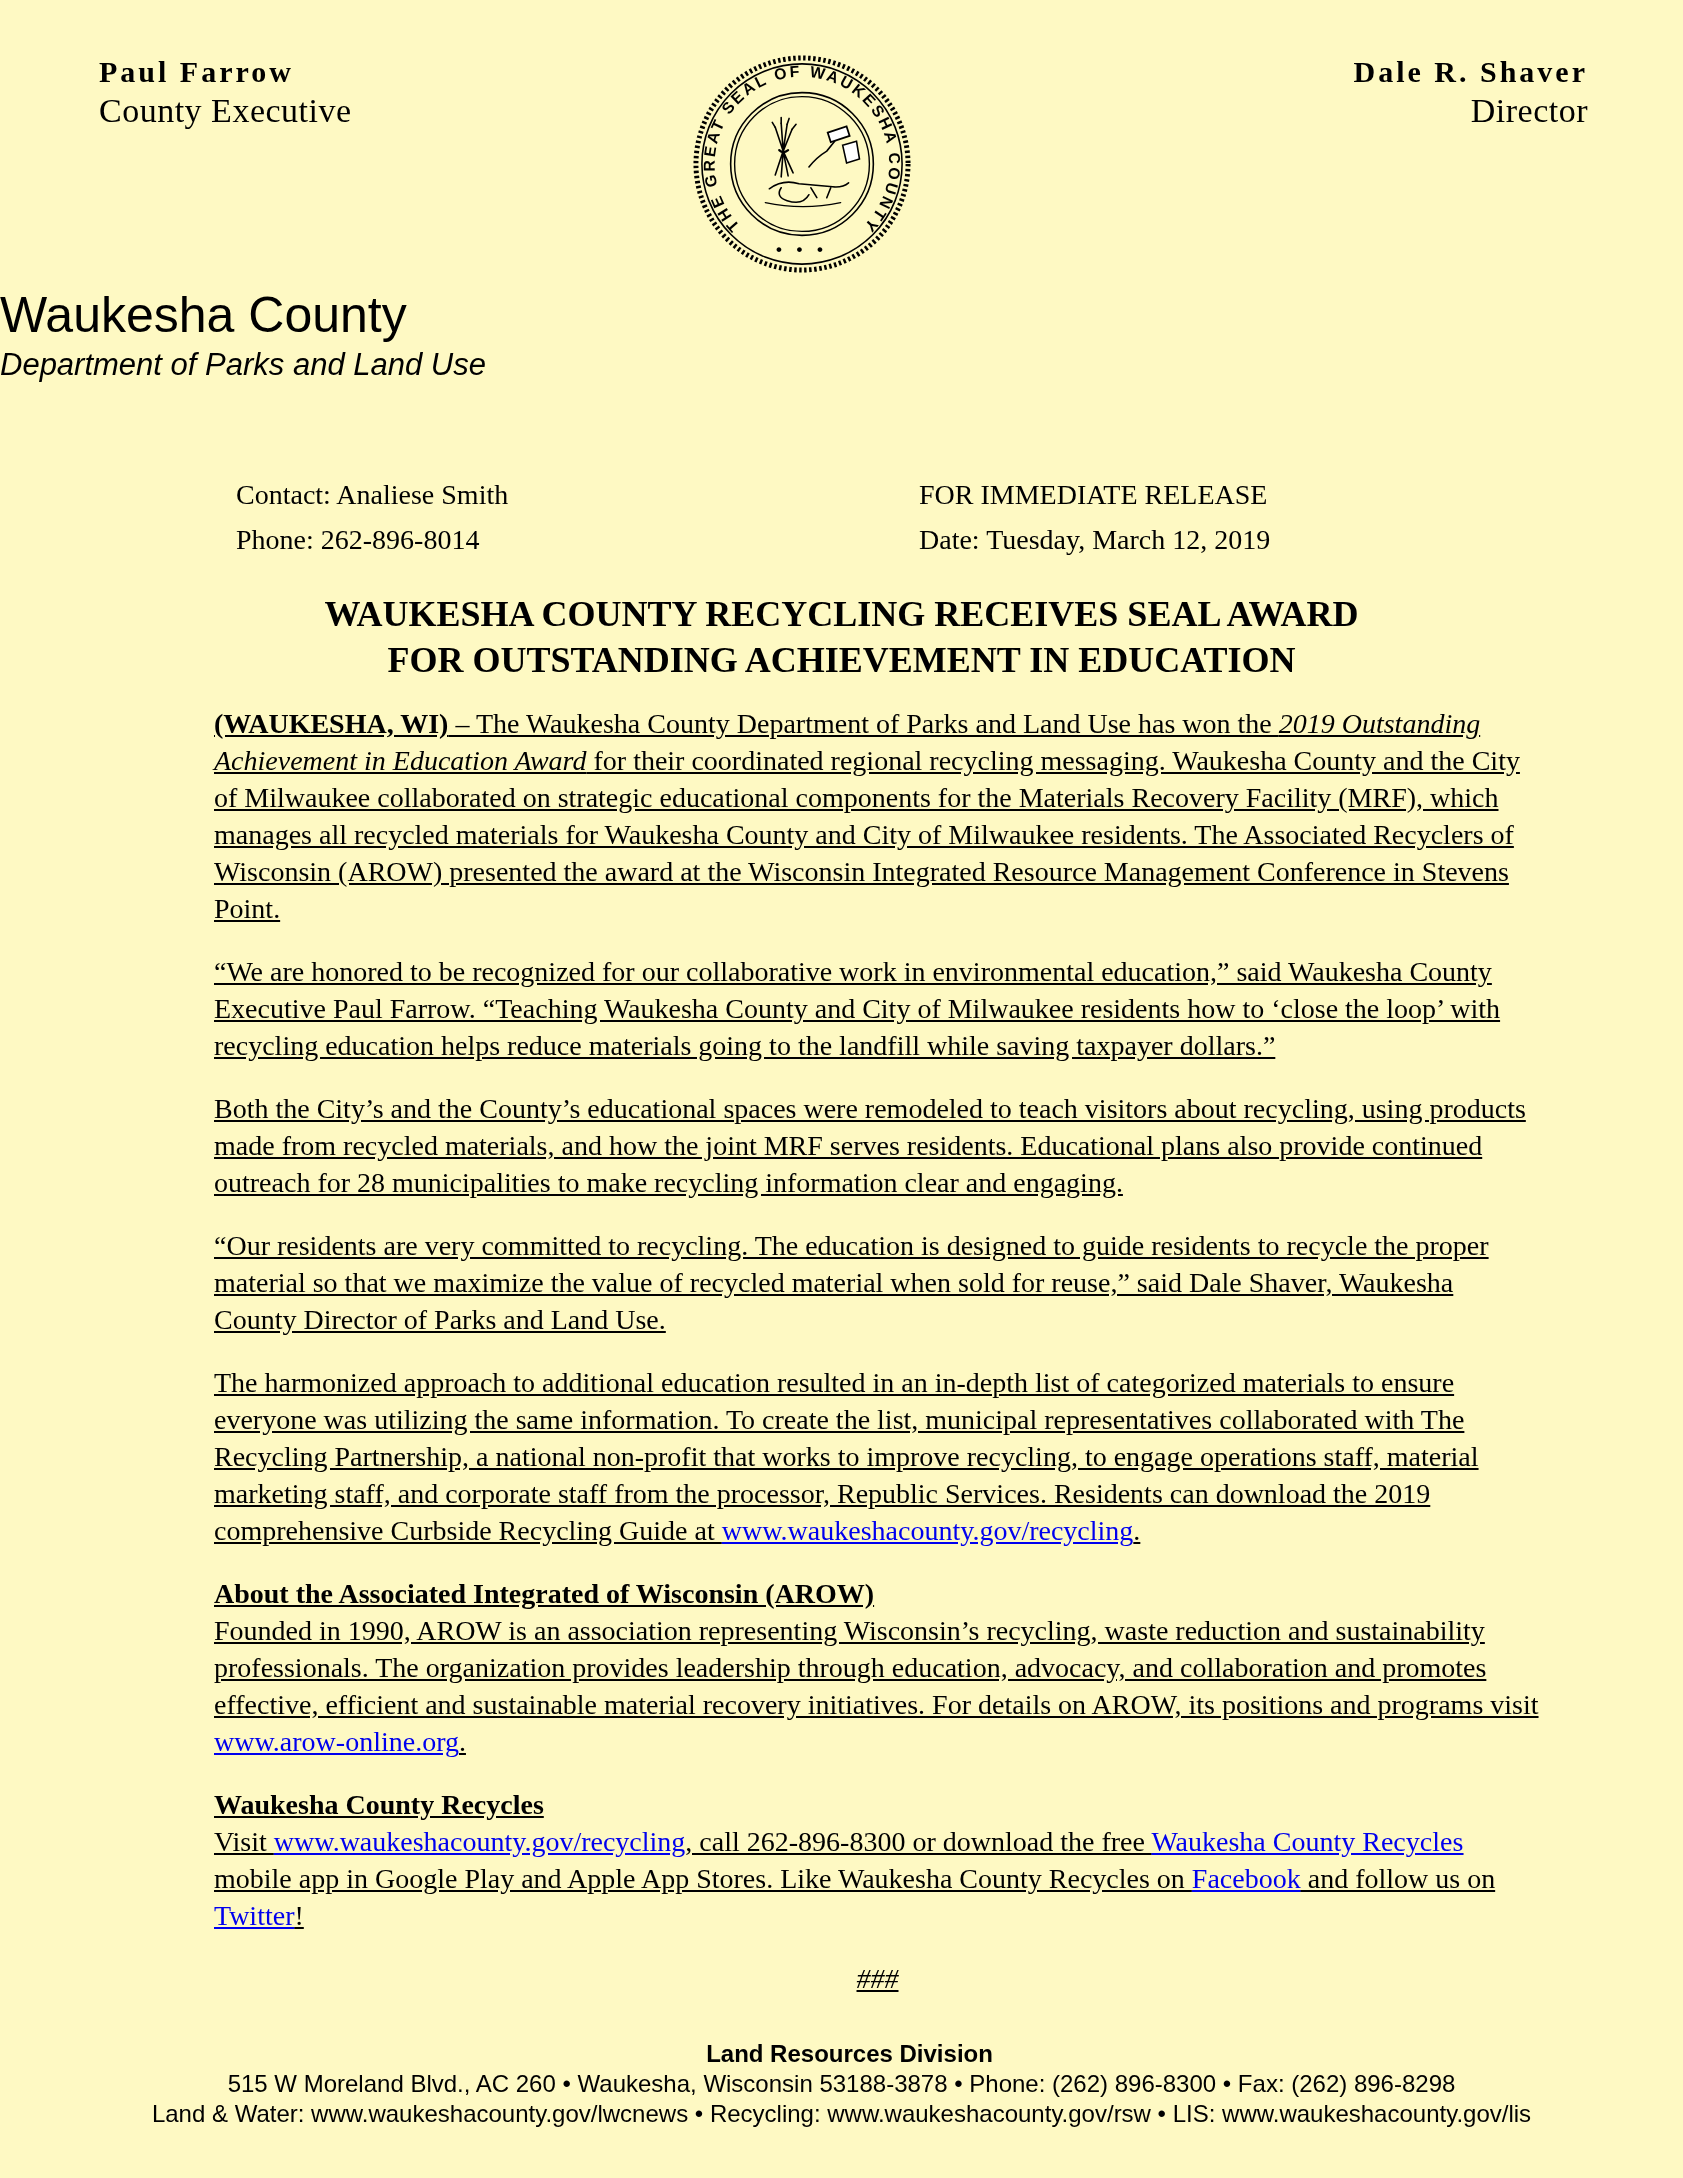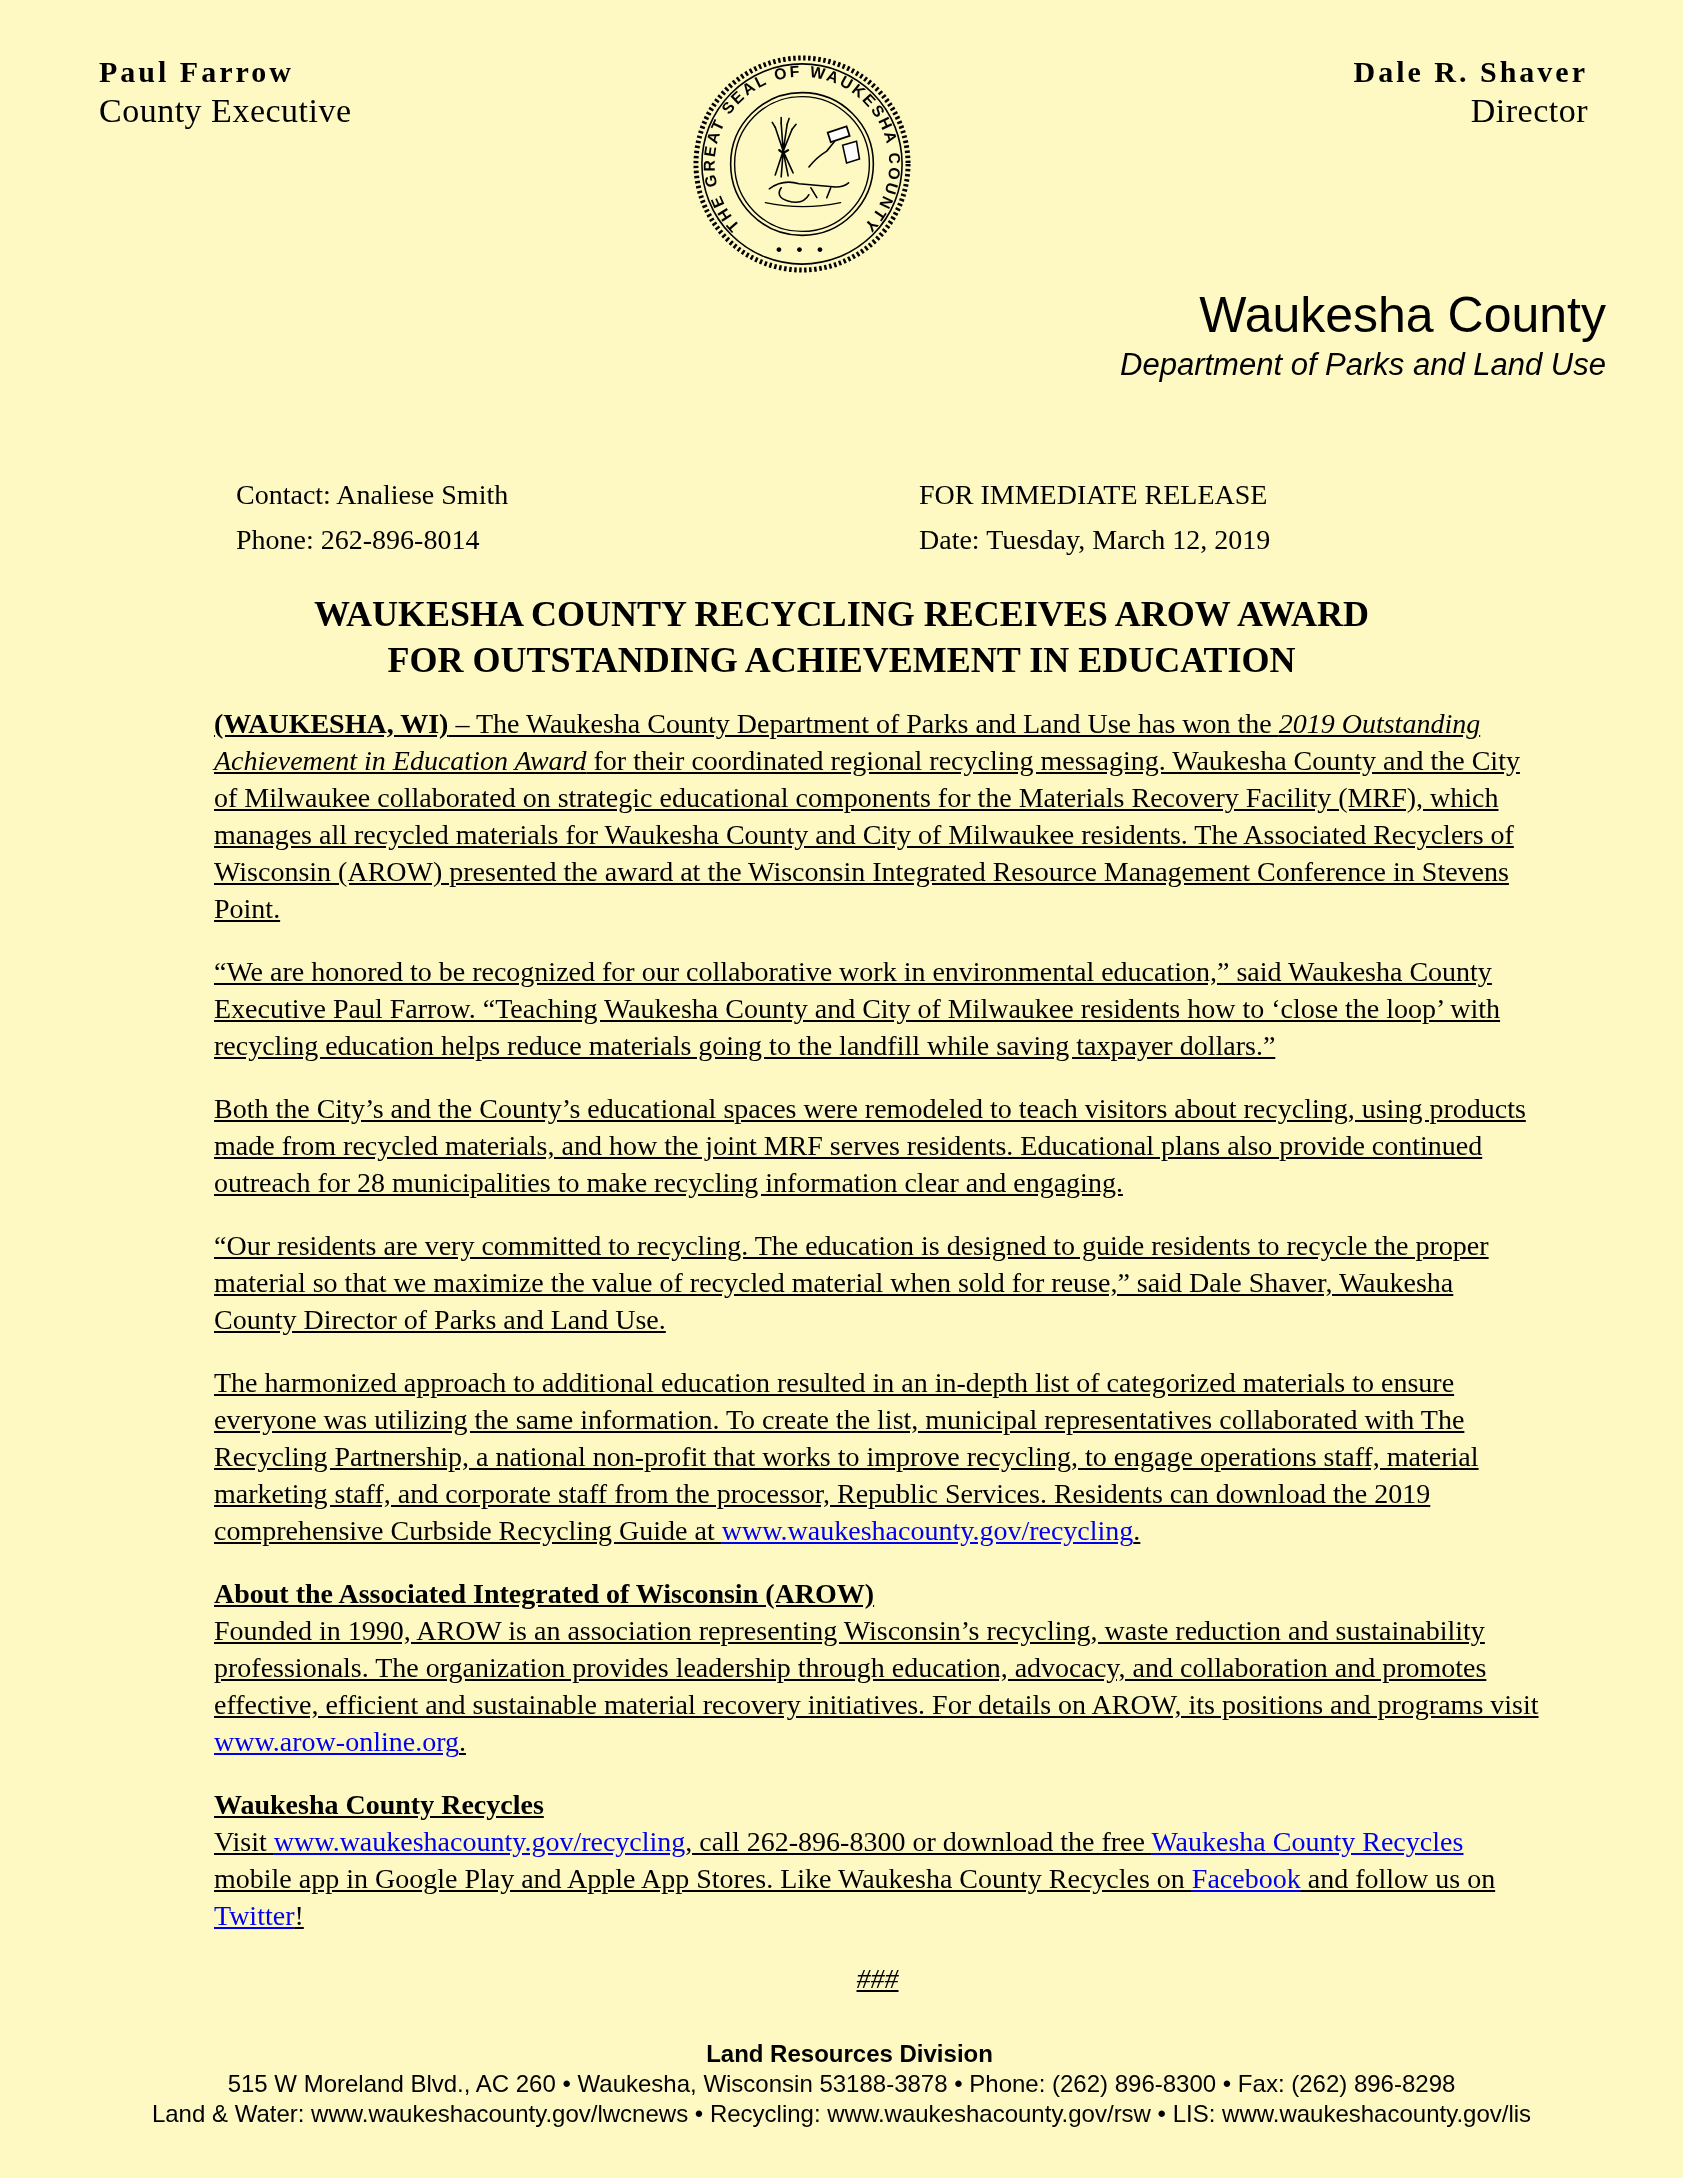--- a/index.html
+++ b/index.html
@@ -14,21 +14,21 @@
   .director{position:absolute;left:auto;right:95px;top:55px;text-align:right;}
 
   
   .seal{position:absolute;left:692px;top:50px;width:220px;height:228px;}
   .seal svg{width:100%;height:100%;}
   .seal .ring-txt{font-family:"Liberation Sans",sans-serif;font-weight:bold;
                   font-size:16px;letter-spacing:2.5px;}
   .seal .dots-txt{font-family:"Liberation Sans",sans-serif;font-weight:bold;font-size:17px;letter-spacing:5px;}
 
   
-  .org{position:absolute;left:0;top:288px;width:1606px;text-align:right;
+  .org{position:absolute;left:0;top:288px;width:1606px;text-align:left;
        font-family:"Liberation Sans",sans-serif;}
   .org-name{font-size:50px;line-height:1.08;}
   .org-dept{font-size:31px;font-style:italic;margin-top:5px;}
 
   
   .contact{position:absolute;top:472px;left:0;width:1683px;height:95px;
            font-size:28px;line-height:45px;}
   .contact .col-left{position:absolute;left:236px;top:0;}
   .contact .col-right{position:absolute;left:919px;top:0;}
   .release{font-weight:normal;}
@@ -117,21 +117,21 @@
       <div>Contact: Analiese Smith</div>
       <div>Phone: 262-896-8014</div>
     </div>
     <div class="col-right">
       <div class="release">FOR IMMEDIATE RELEASE</div>
       <div>Date: Tuesday, March 12, 2019</div>
     </div>
   </div>
 
   <div class="headline">
-    <div>WAUKESHA COUNTY RECYCLING RECEIVES AROW AWARD</div>
+    <div>WAUKESHA COUNTY RECYCLING RECEIVES SEAL AWARD</div>
     <div>FOR OUTSTANDING ACHIEVEMENT IN EDUCATION</div>
   </div>
 
   <div class="body-text">
     <p class="para"><span class="bold">(WAUKESHA, WI)</span><span> – The Waukesha County Department of Parks and Land Use has won the </span><span class="italic">2019 Outstanding Achievement in Education Award</span><span> for their coordinated regional recycling messaging. Waukesha County and the City of Milwaukee collaborated on strategic educational components for the Materials Recovery Facility (MRF), which manages all recycled materials for Waukesha County and City of Milwaukee residents. The Associated Recyclers of Wisconsin (AROW) presented the award at the Wisconsin Integrated Resource Management Conference in Stevens Point.</span></p>
     <p class="para"><span>“We are honored to be recognized for our collaborative work in environmental education,” said Waukesha County Executive Paul Farrow. “Teaching Waukesha County and City of Milwaukee residents how to ‘close the loop’ with recycling education helps reduce materials going to the landfill while saving taxpayer dollars.”</span></p>
     <p class="para"><span>Both the City’s and the County’s educational spaces were remodeled to teach visitors about recycling, using products made from recycled materials, and how the joint MRF serves residents. Educational plans also provide continued outreach for 28 municipalities to make recycling information clear and engaging.</span></p>
     <p class="para"><span>  “Our residents are very committed to recycling. The education is designed to guide residents to recycle the proper material so that we maximize the value of recycled material when sold for reuse,” said Dale Shaver, Waukesha County Director of Parks and Land Use.</span></p>
     <p class="para"><span>The harmonized approach to additional education resulted in an in-depth list of categorized materials to ensure everyone was utilizing the same information. To create the list, municipal representatives collaborated with The Recycling Partnership, a national non-profit that works to improve recycling, to engage operations staff, material marketing staff, and corporate staff from the processor, Republic Services. Residents can download the 2019 comprehensive Curbside Recycling Guide at </span><a class="lnk" href="#">www.waukeshacounty.gov/recycling</a><span>.</span></p>
     <p class="para heading"><span class="bold">About the Associated Integrated of Wisconsin (AROW)</span></p>

